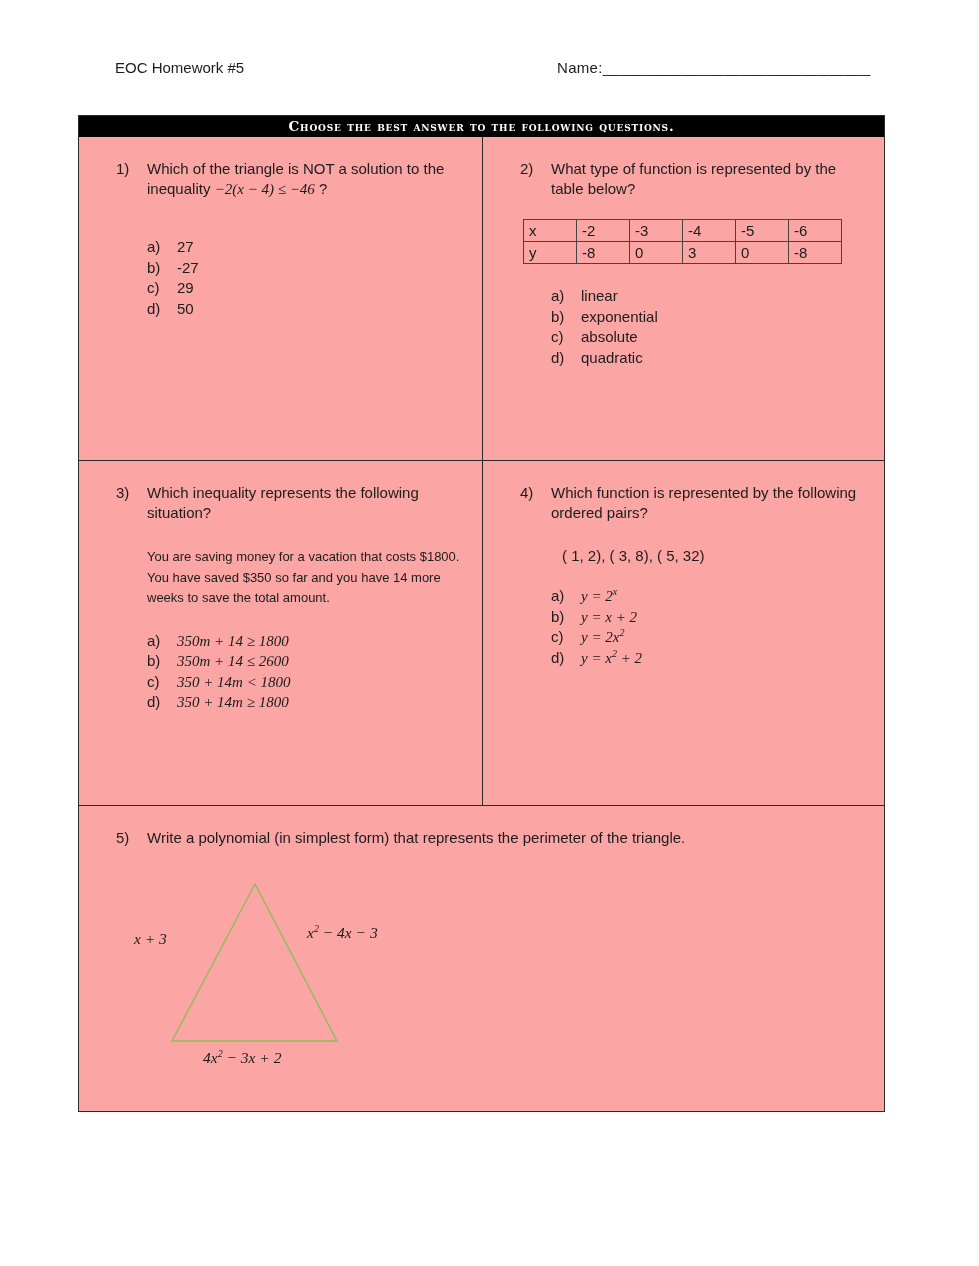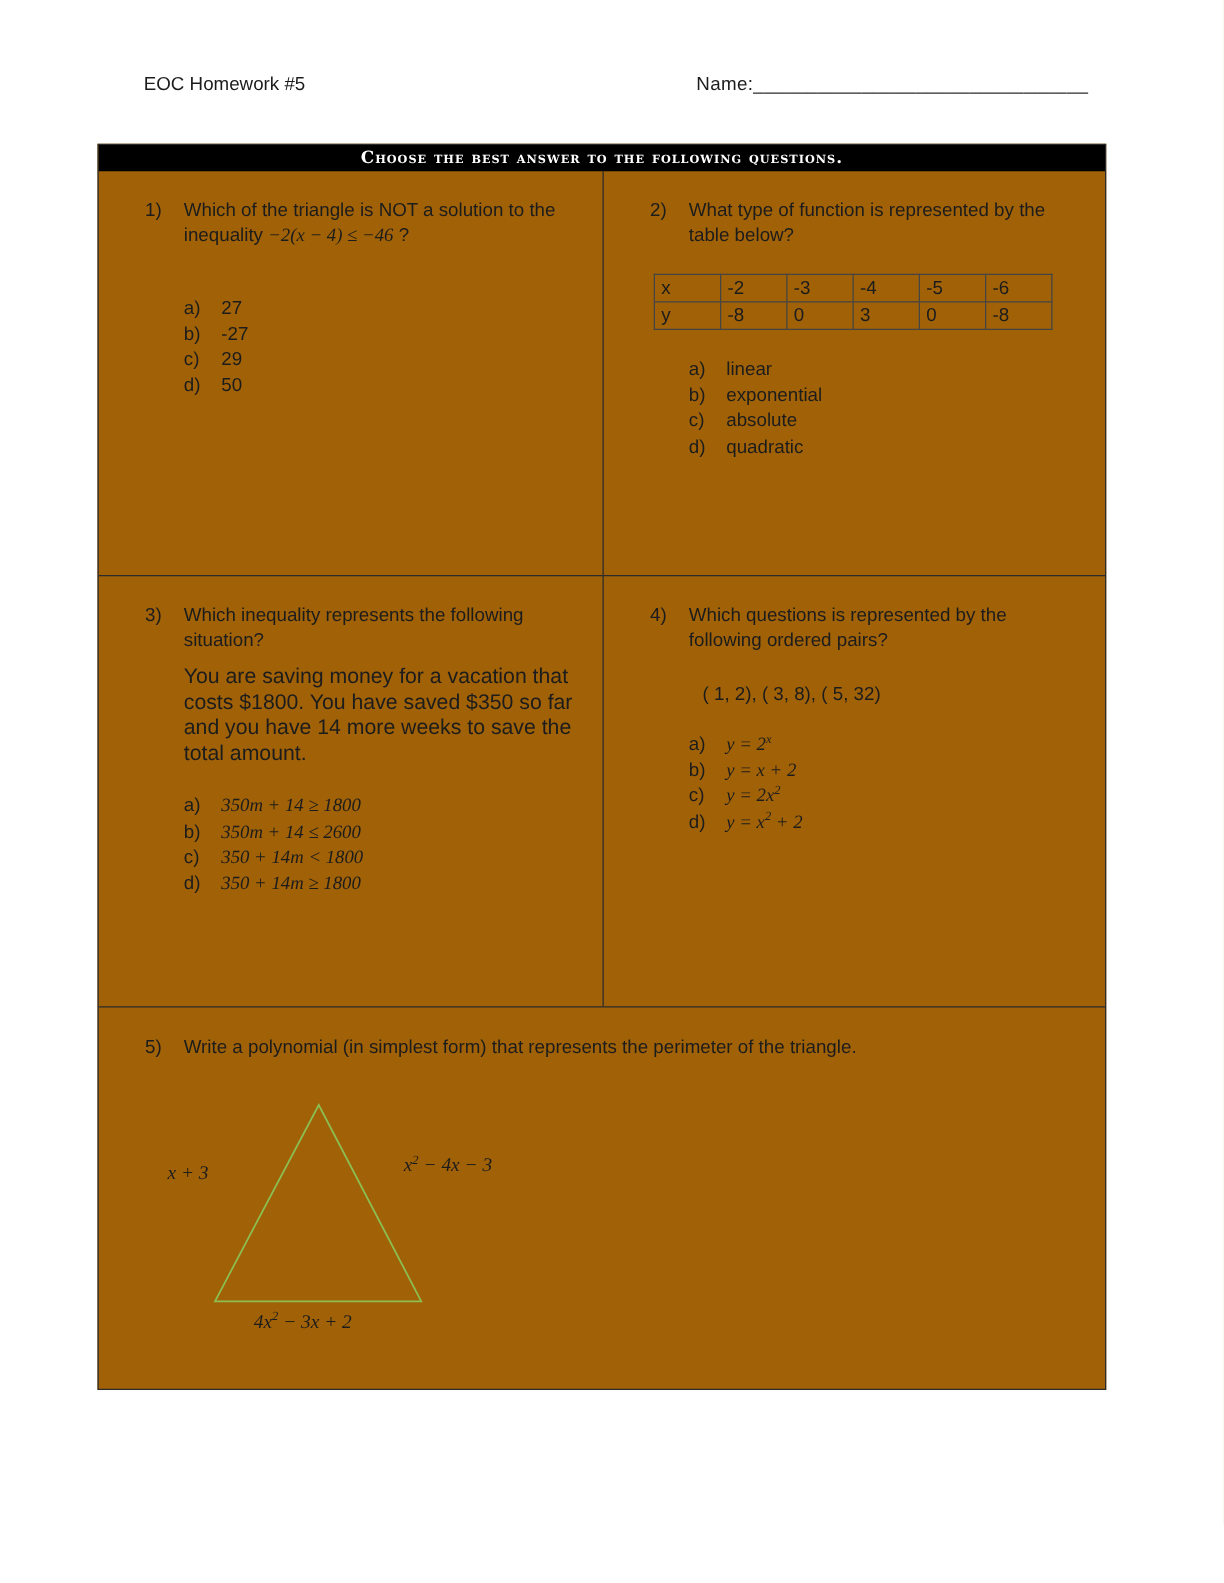--- a/index.html
+++ b/index.html
@@ -10,21 +10,21 @@
     color: #1c1c1c;
     -webkit-font-smoothing: antialiased;
   }
   .page-title { position: absolute; left: 115px; top: 59px; font-size: 15px; }
   .name-line  { position: absolute; left: 557px; top: 59px; font-size: 15px; letter-spacing: 0.3px; }
 
   .worksheet-box {
     position: absolute; left: 78px; top: 115px;
     width: 807px; height: 997px;
     border: 1px solid #2b2b2b;
-    background: #a16207;
+    background: #fca5a5;
   }
   .banner {
     height: 21px; background: #000; color: #fff;
     text-align: center; line-height: 21px;
     font-family: "DejaVu Serif", serif;
     font-variant: small-caps; font-weight: bold;
     font-size: 13.5px; letter-spacing: 0.8px;
   }
   .qgrid {
     display: grid;
@@ -42,31 +42,31 @@
   .qbody { flex: 1; }
 
   .math { font-family: "Liberation Serif", serif; font-style: italic; }
   sup { font-size: 10px; line-height: 0; }
 
   .options { margin-top: 38px; margin-left: 31px; }
   .options.tight { margin-top: 22px; }
   .opt { display: flex; font-size: 15px; line-height: 20.5px; }
   .opt-label { width: 30px; flex: none; }
 
-  .body-par { margin-top: 8px; font-size: 17px; line-height: 20.5px; max-width: 330px; }
+  .body-par { margin-top: 24px; font-size: 13px; line-height: 20.5px; max-width: 330px; }
   .pairs-line { margin-top: 24px; font-size: 15px; }
 
   .vals-table { border-collapse: collapse; margin-top: 20px; margin-left: 3px; font-size: 15px; }
   .vals-table td { border: 1px solid #444; width: 53px; height: 22px; padding: 0 5px; text-align: left; }
 
   .tri-wrap { position: absolute; left: 0; top: 0; width: 100%; height: 100%; }
   .tri-svg { position: absolute; left: 90px; top: 72px; }
   .side-label { position: absolute; font-size: 15.5px; white-space: nowrap; }
   .label-left   { left: 55px;  top: 124px; }
-  .label-right  { left: 244px; top: 118px; font-family: Liberation Serif, serif; }
+  .label-right  { left: 228px; top: 118px; font-family: Liberation Serif, serif; }
   .label-bottom { left: 124px; top: 243px; }
 </style>
 </head>
 <body>
 
 <div class="page-title">EOC Homework #5</div>
 <div class="name-line">Name:_______________________________</div>
 
 <div class="worksheet-box">
   <div class="banner">Choose the best answer to the following questions.</div>
@@ -165,21 +165,21 @@
         <div class="opt">
           <span class="opt-label">d)</span>
           <span class="math">350 + 14m ≥ 1800</span>
         </div>
       </div>
     </div>
 
     <div class="cell col2 rowb">
       <div class="question">
         <span class="qnum">4)</span>
-        <div class="qbody">Which questions is represented by the following ordered pairs?</div>
+        <div class="qbody">Which function is represented by the following ordered pairs?</div>
       </div>
       <div class="pairs-line" style="margin-left:42px">( 1, 2), ( 3, 8), ( 5, 32)</div>
       <div class="options tight">
         <div class="opt">
           <span class="opt-label">a)</span>
           <span class="math">y = 2<sup>x</sup></span>
         </div>
         <div class="opt">
           <span class="opt-label">b)</span>
           <span class="math">y = x + 2</span>

